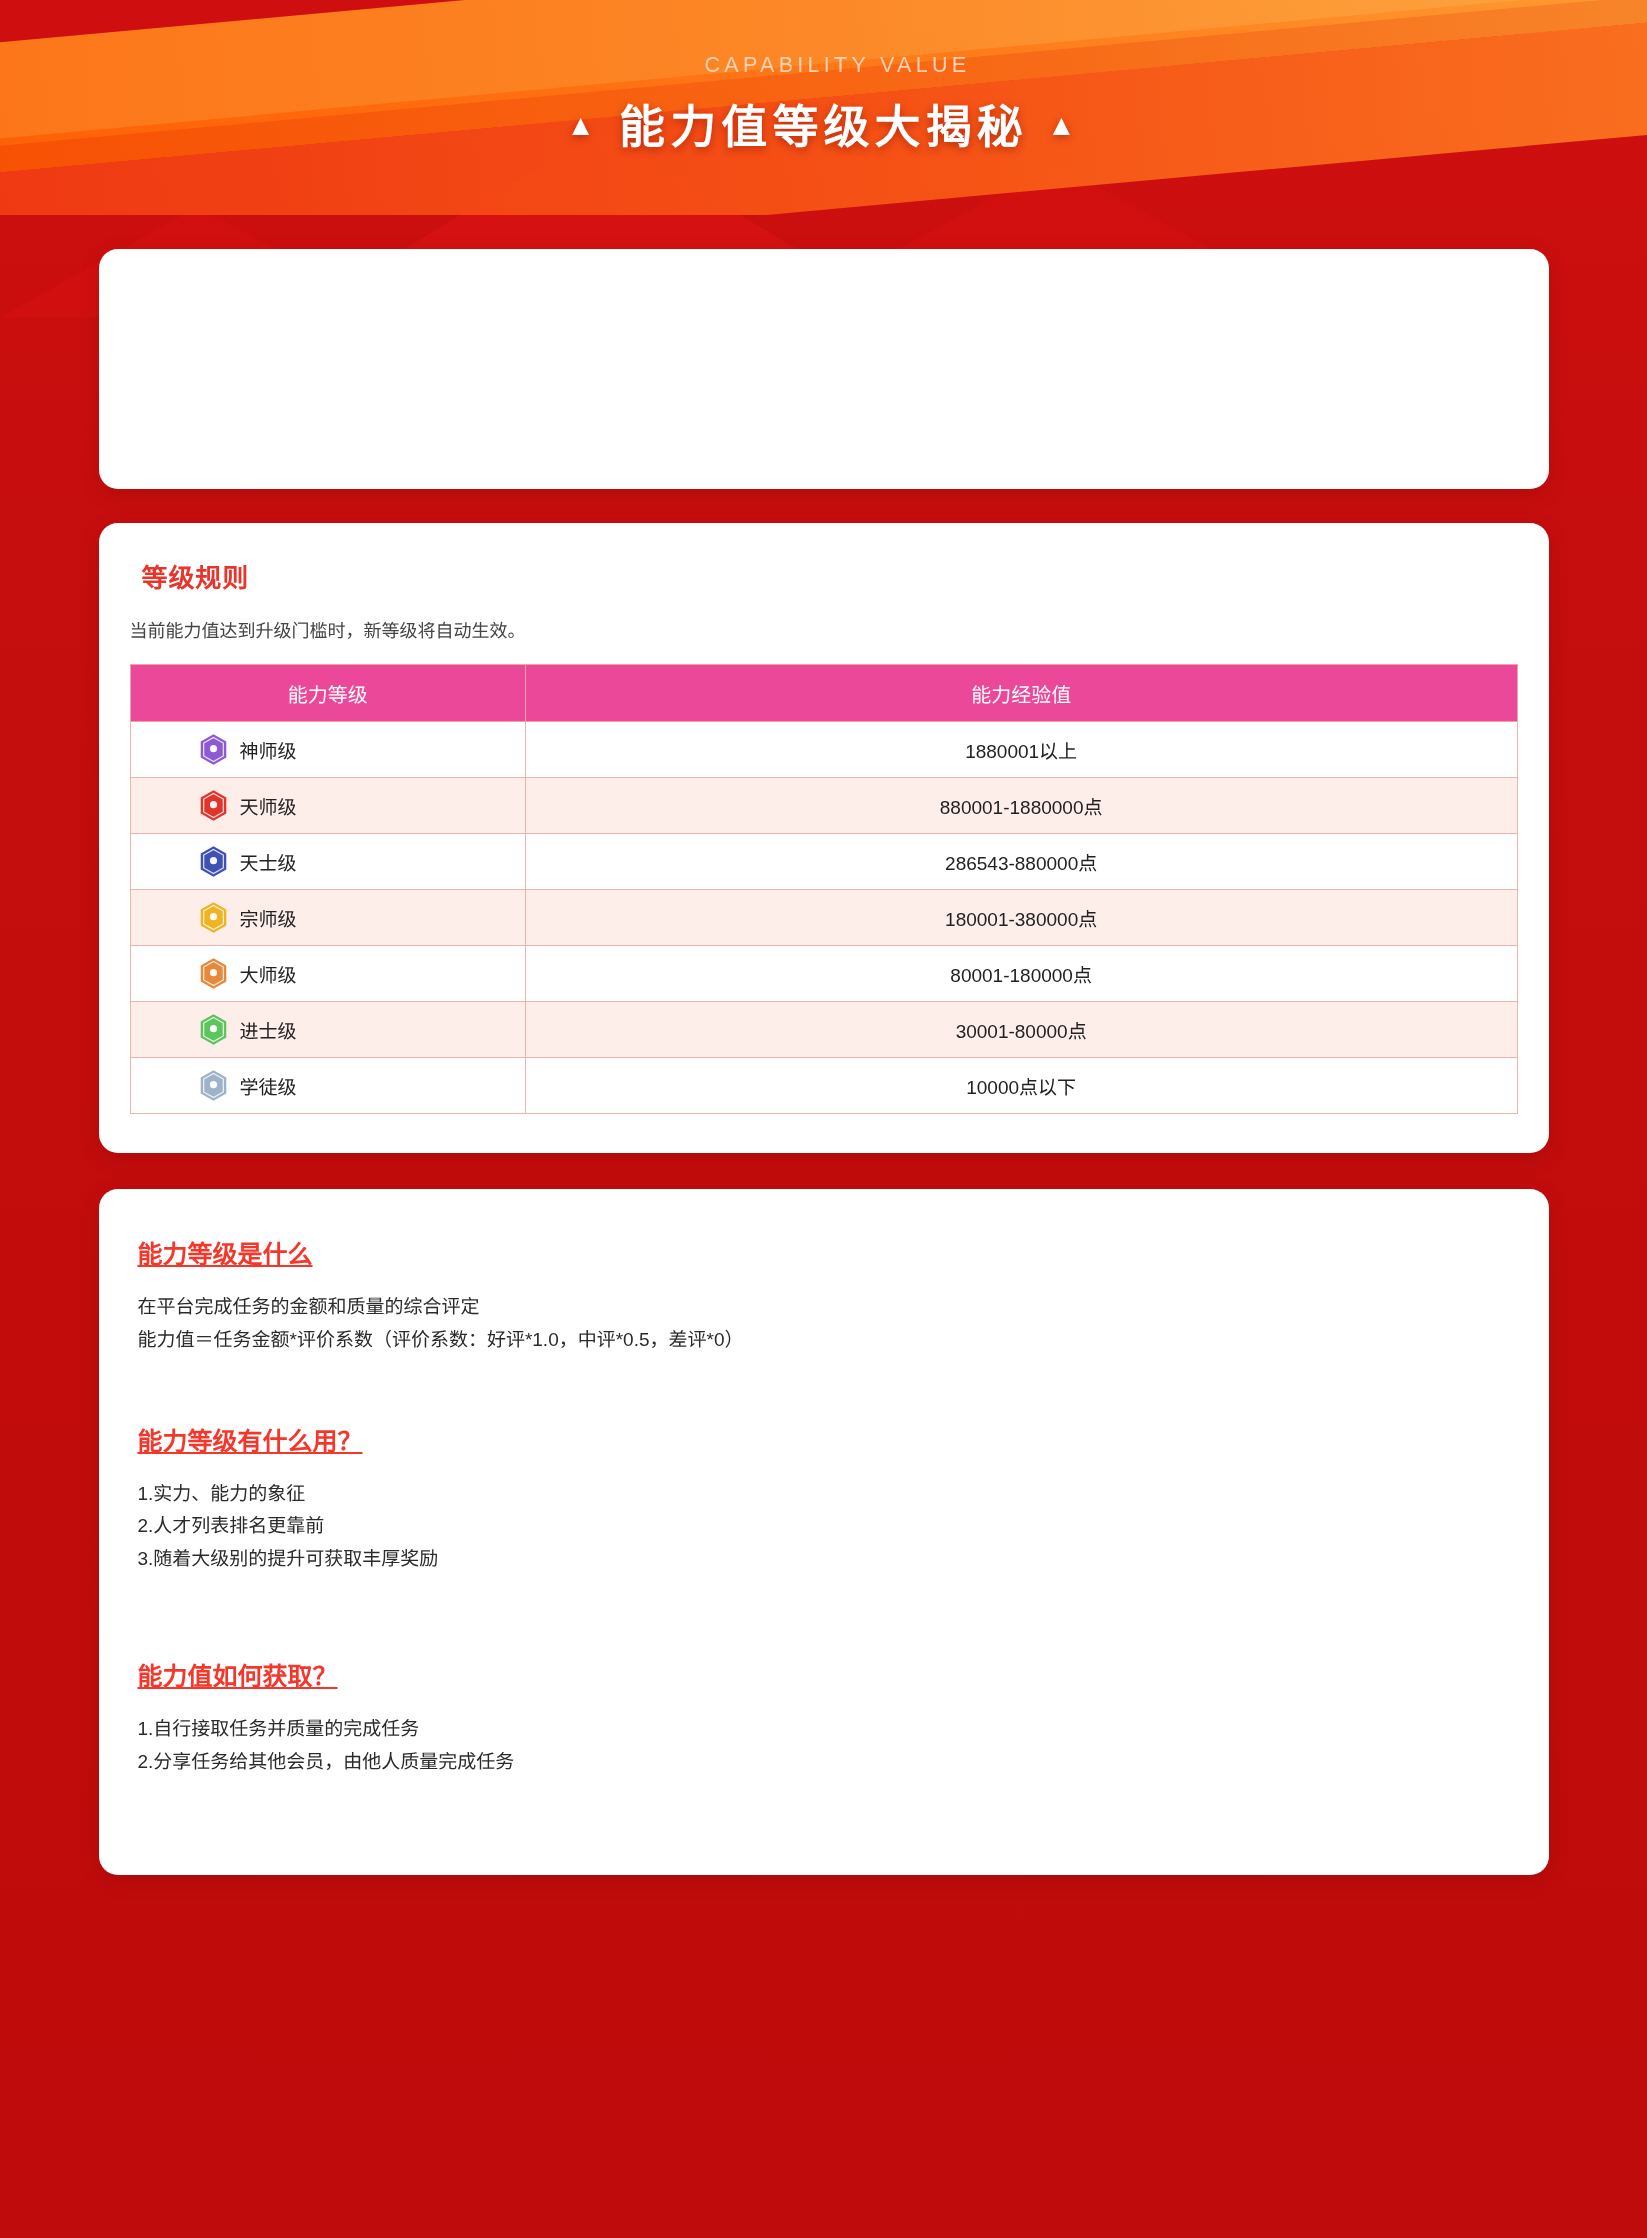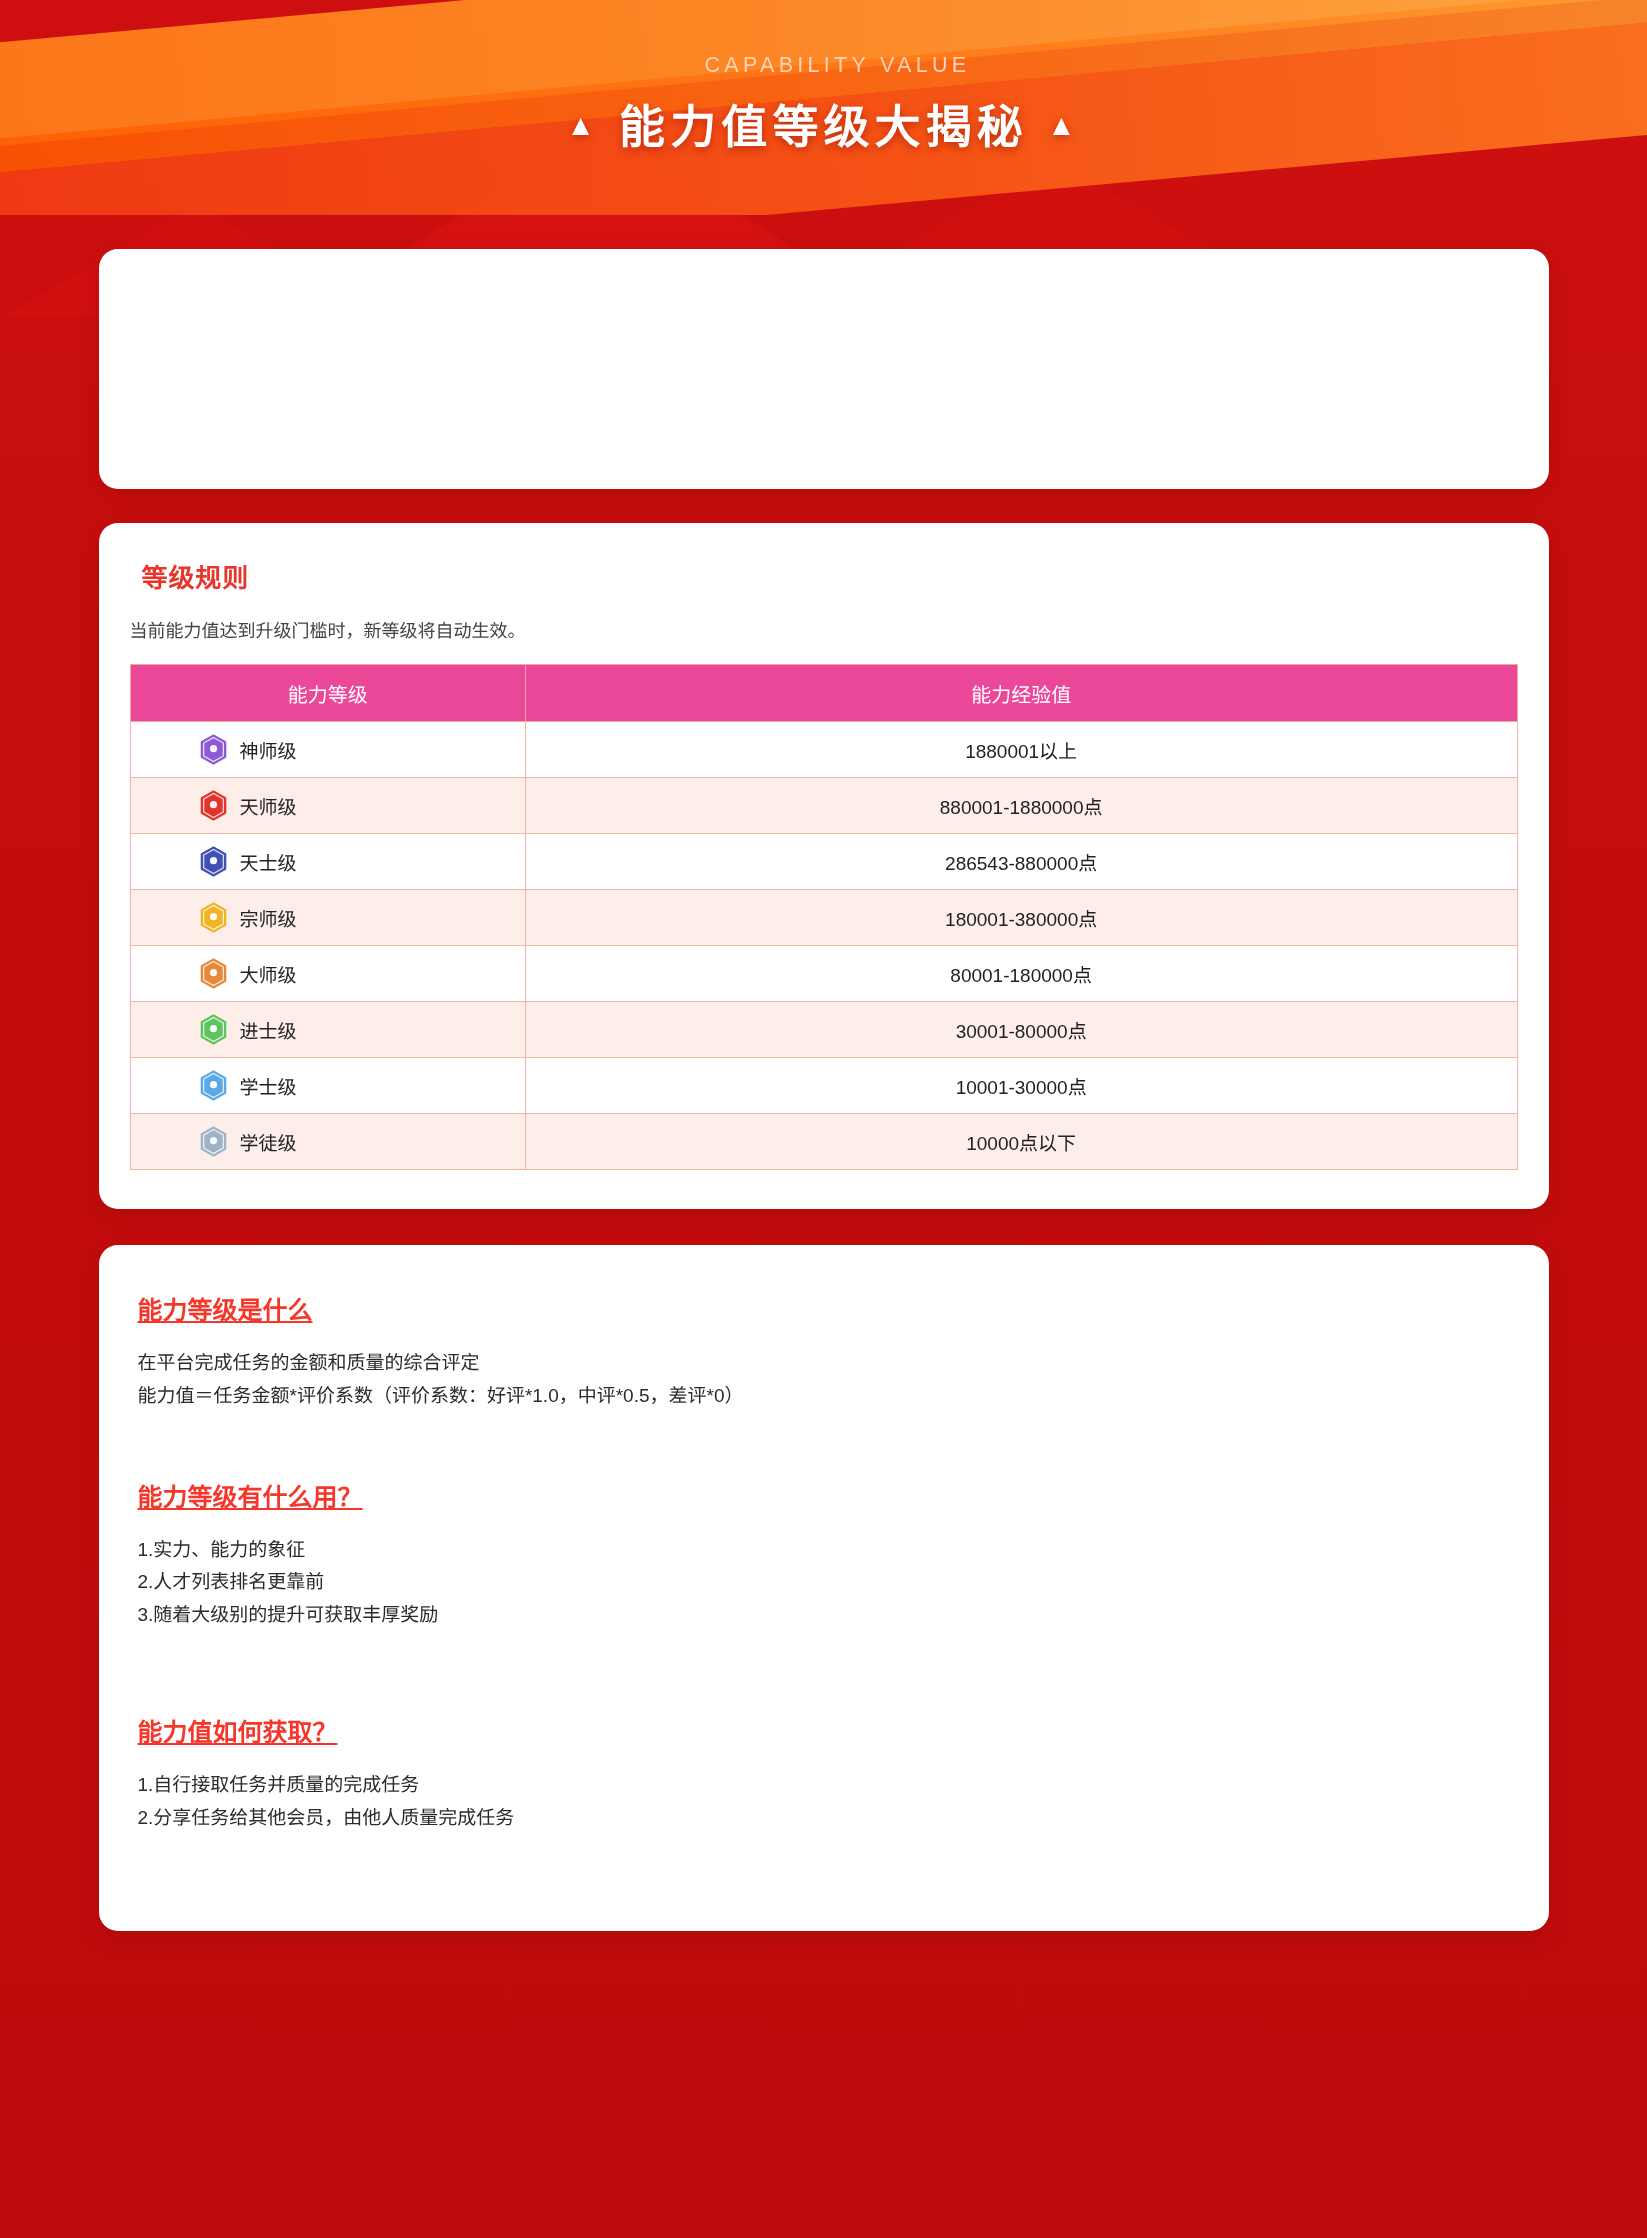--- a/index.html
+++ b/index.html
@@ -327,35 +327,20 @@
                 <span>进士级</span>
               </div>
             </td>
             <td class="exp-cell">30001-80000点</td>
           </tr>
           <tr>
             <td class="level-cell">
               <div class="level-inner">
                 <span class="badge">
                   <svg width="29" height="33" viewBox="0 0 34 38">
-                    <polygon points="17,1 32,9.5 32,28.5 17,37 2,28.5 2,9.5" fill="#5aa9e6"></polygon>
-                    <polygon points="17,5 28.5,11.5 28.5,26.5 17,33 5.5,26.5 5.5,11.5" fill="none" stroke="#ffffff" stroke-width="1.4" opacity="0.85"></polygon>
-                    <circle cx="17" cy="18" r="4.2" fill="#ffffff" opacity="0.95"></circle>
-                  </svg>
-                </span>
-                <span>学士级</span>
-              </div>
-            </td>
-            <td class="exp-cell">10001-30000点</td>
-          </tr>
-          <tr>
-            <td class="level-cell">
-              <div class="level-inner">
-                <span class="badge">
-                  <svg width="29" height="33" viewBox="0 0 34 38">
                     <polygon points="17,1 32,9.5 32,28.5 17,37 2,28.5 2,9.5" fill="#9fb3c8"></polygon>
                     <polygon points="17,5 28.5,11.5 28.5,26.5 17,33 5.5,26.5 5.5,11.5" fill="none" stroke="#ffffff" stroke-width="1.4" opacity="0.85"></polygon>
                     <circle cx="17" cy="18" r="4.2" fill="#ffffff" opacity="0.95"></circle>
                   </svg>
                 </span>
                 <span>学徒级</span>
               </div>
             </td>
             <td class="exp-cell">10000点以下</td>
           </tr>

